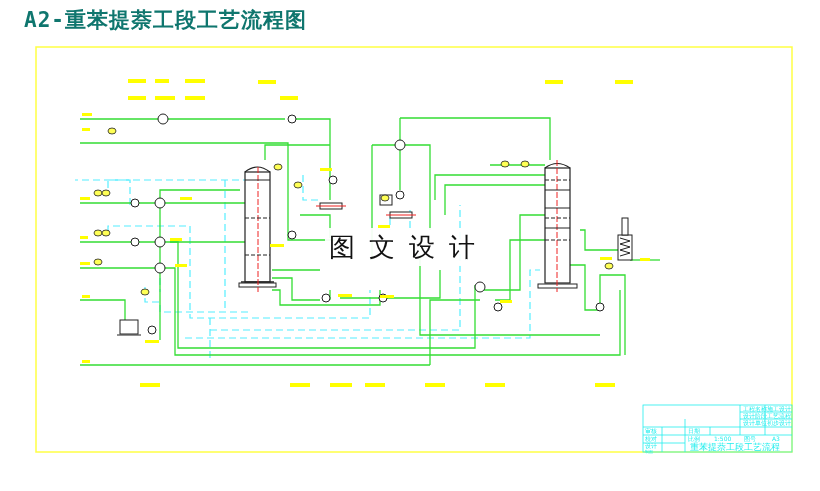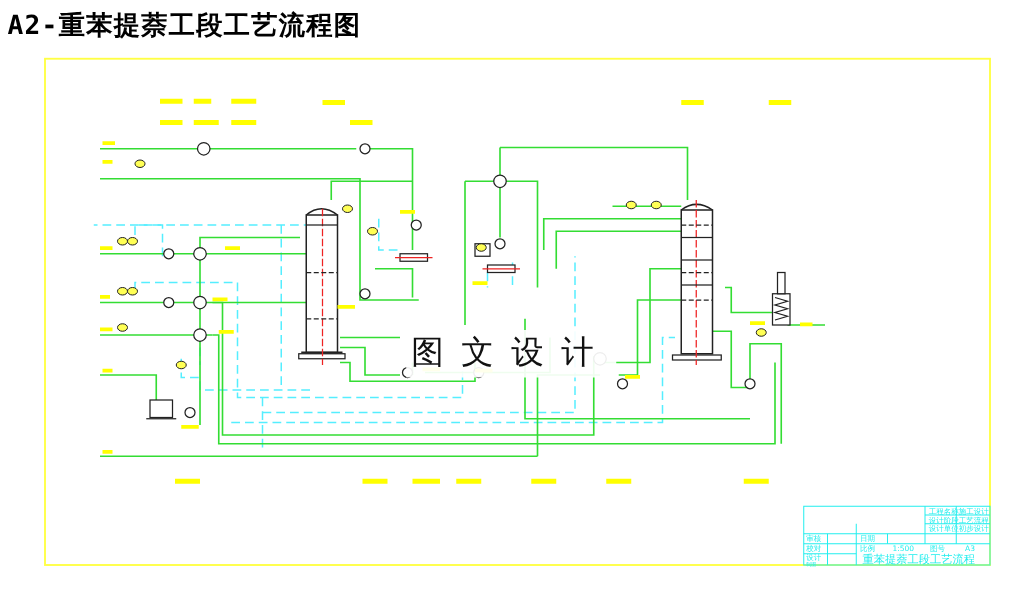--- a/index.html
+++ b/index.html
@@ -1,19 +1,19 @@
 <!DOCTYPE html>
 <html><head>
 <meta charset="utf-8">
 <style>
   html,body{margin:0;padding:0;background:#fff;}
   body{width:820px;height:491px;position:relative;overflow:hidden;font-family:"DejaVu Sans",sans-serif;}
-  .title{position:absolute;left:6px;top:6px;font-size:21px;font-weight:bold;color:#000000;letter-spacing:1px;font-family:"DejaVu Sans Mono","DejaVu Sans",sans-serif;}
+  .title{position:absolute;left:24px;top:6px;font-size:21px;font-weight:bold;color:#0f766e;letter-spacing:1px;font-family:"DejaVu Sans Mono","DejaVu Sans",sans-serif;}
   svg.dwg{position:absolute;left:0;top:0;}
-  .overlay{position:absolute;left:325px;top:228px;width:168px;height:38px;background:rgba(255,255,255,0.92);display:flex;align-items:flex-start;justify-content:center;margin-top:36px;}
+  .overlay{position:absolute;left:325px;top:228px;width:168px;height:38px;background:rgba(255,255,255,0.92);display:flex;align-items:center;justify-content:center;}
   .overlay span{font-family:"DejaVu Serif",serif;font-size:26px;color:#111;letter-spacing:14px;}
   .lbl{font-family:"DejaVu Sans",sans-serif;}
 </style>
 </head>
 <body>
 
 <div class="title">A2-重苯提萘工段工艺流程图</div>
 
 <svg class="dwg" width="820" height="491" viewBox="0 0 820 491">
 

